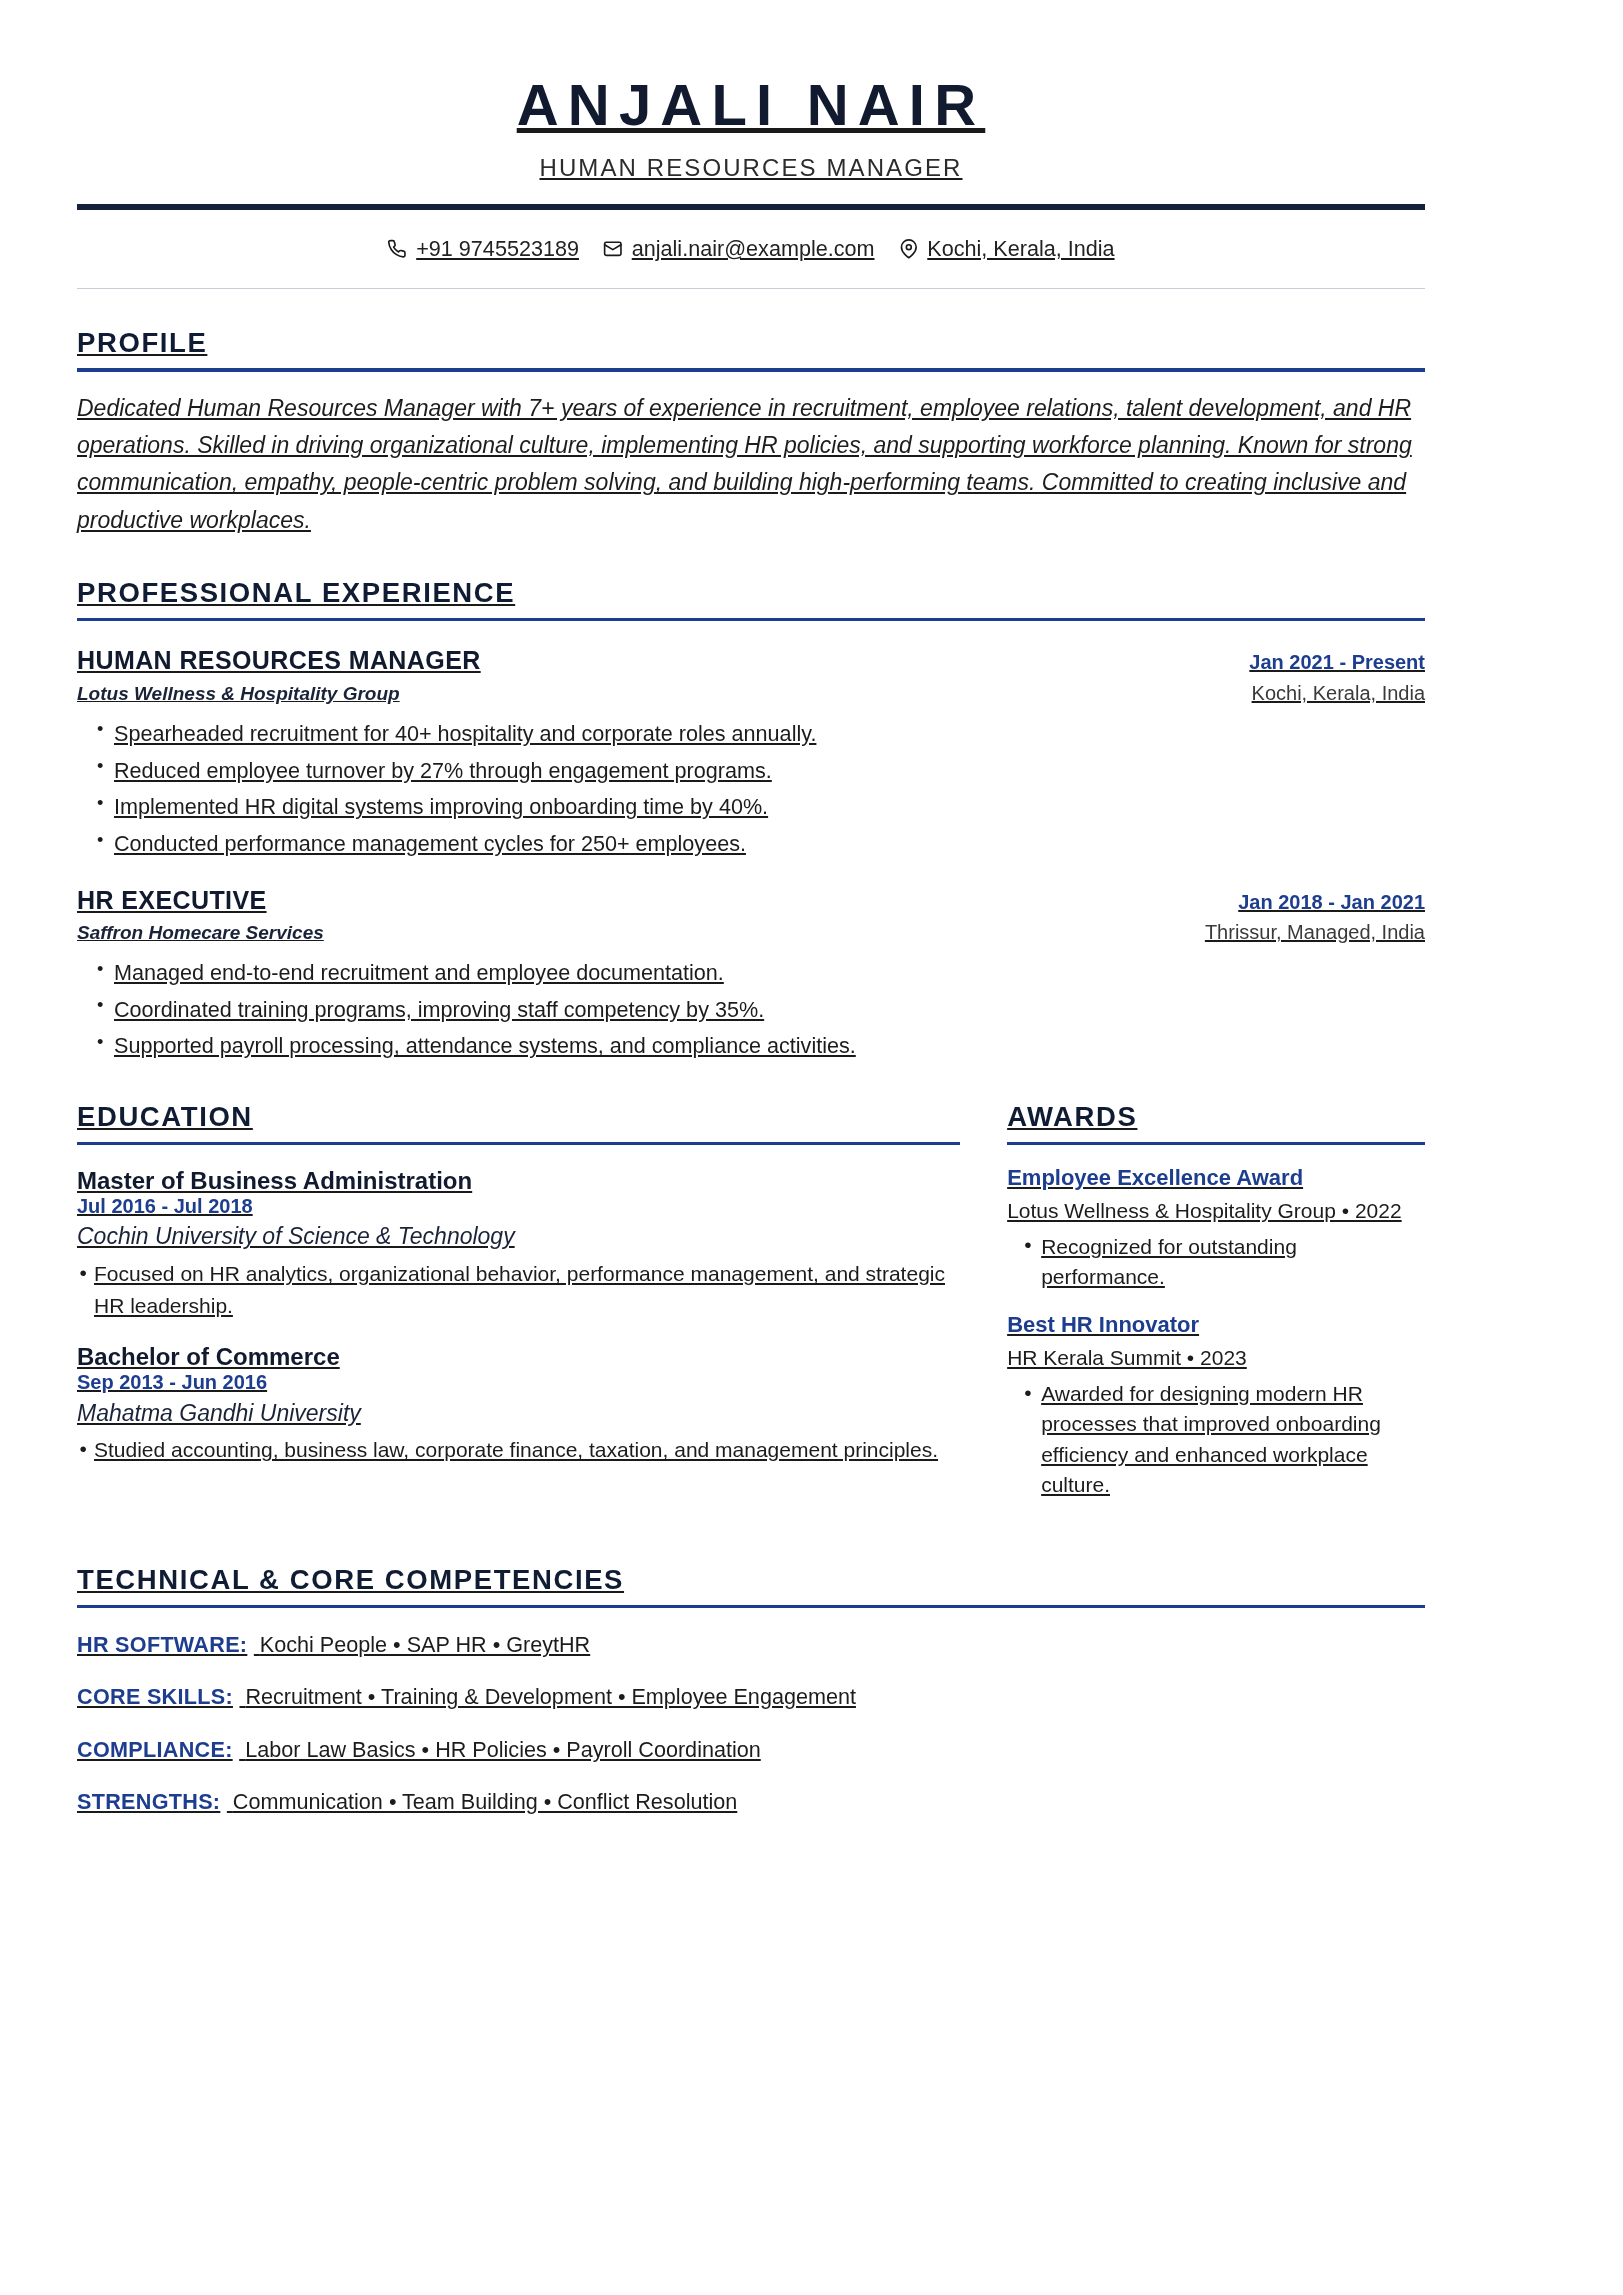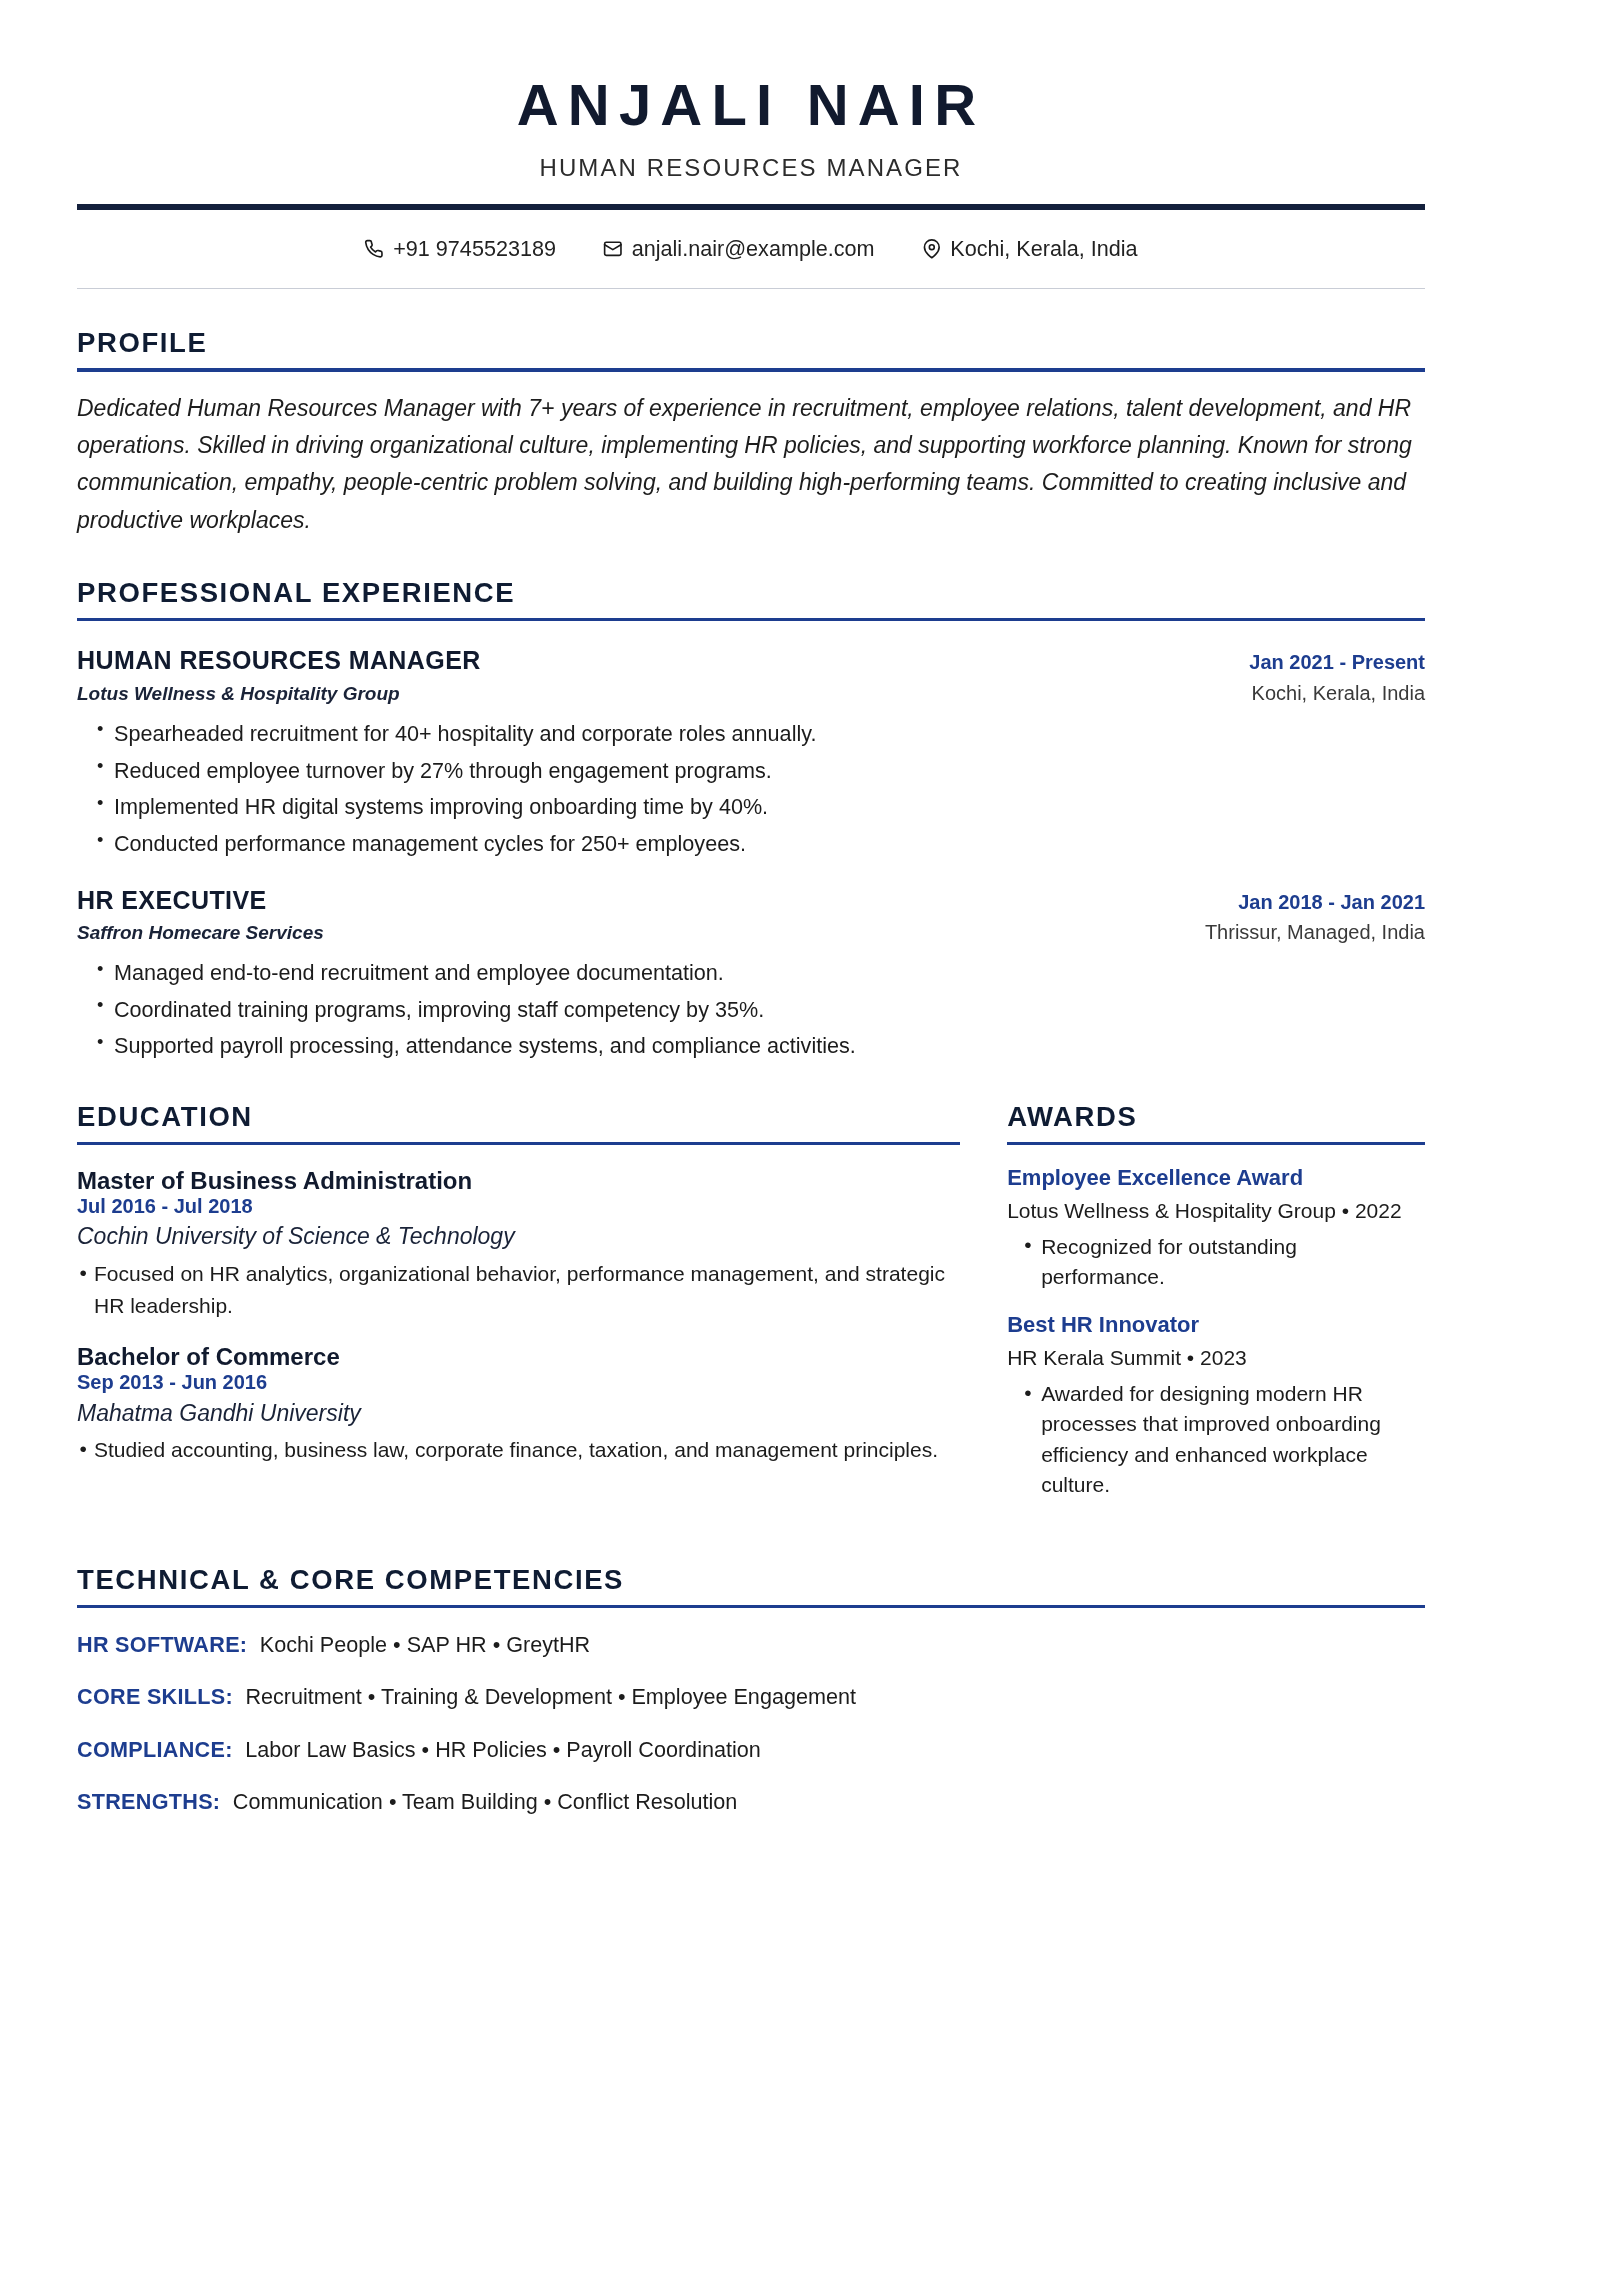--- a/index.html
+++ b/index.html
@@ -13,20 +13,21 @@
     color: #1a1a1a;
     -webkit-font-smoothing: antialiased;
   }
   .page {
     width: 1492px;
     min-height: 2295px;
     box-sizing: border-box;
     padding: 63px 67px 79px 77px;
     background: #ffffff;
     position: relative;
+    text-decoration: underline;
   }
 
   
   .name {
     text-align: center;
     font-size: 58px;
     font-weight: bold;
     letter-spacing: 9.2px;
     color: #111a2e;
     margin: 11.8px 0 0 0;
@@ -41,21 +42,21 @@
   }
   .header-rule {
     height: 5.9px;
     background: #14203c;
     margin: 22px 0 0 0;
   }
   .contact-row {
     display: flex;
     justify-content: center;
     align-items: center;
-    gap: 47px;
+    gap: 24px;
     margin-top: 26px;
     font-size: 21.6px;
     color: #222;
   }
   .contact-item {
     display: flex;
     align-items: center;
     gap: 9.2px;
     white-space: nowrap;
   }

